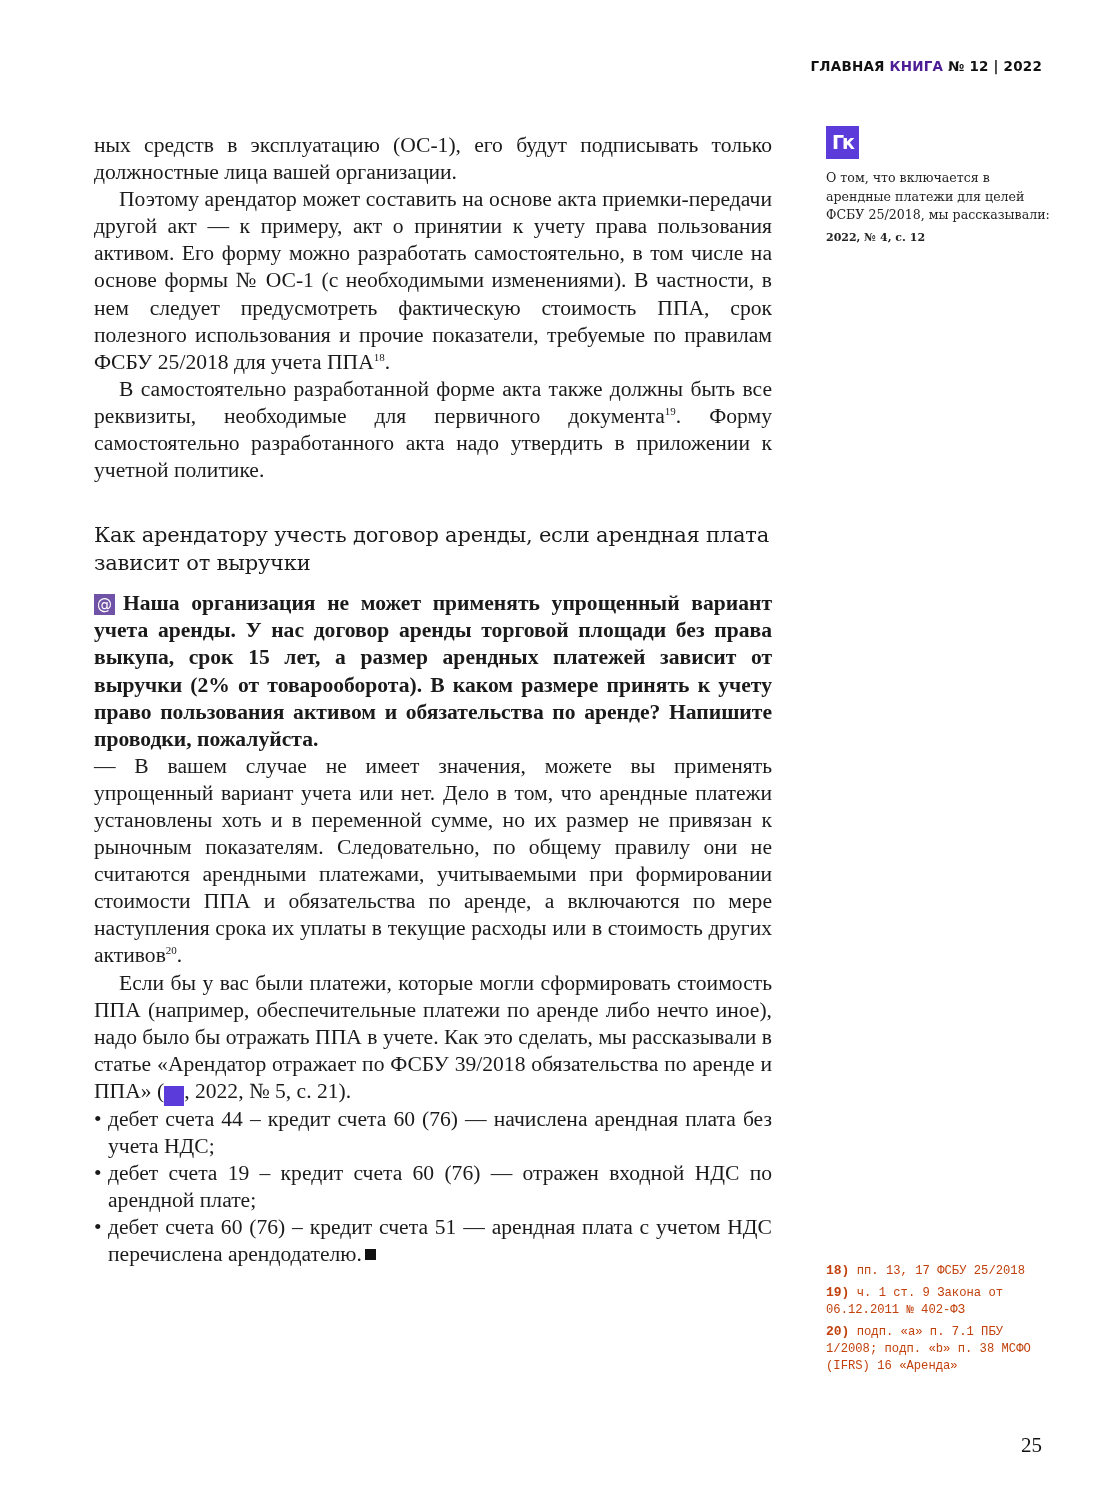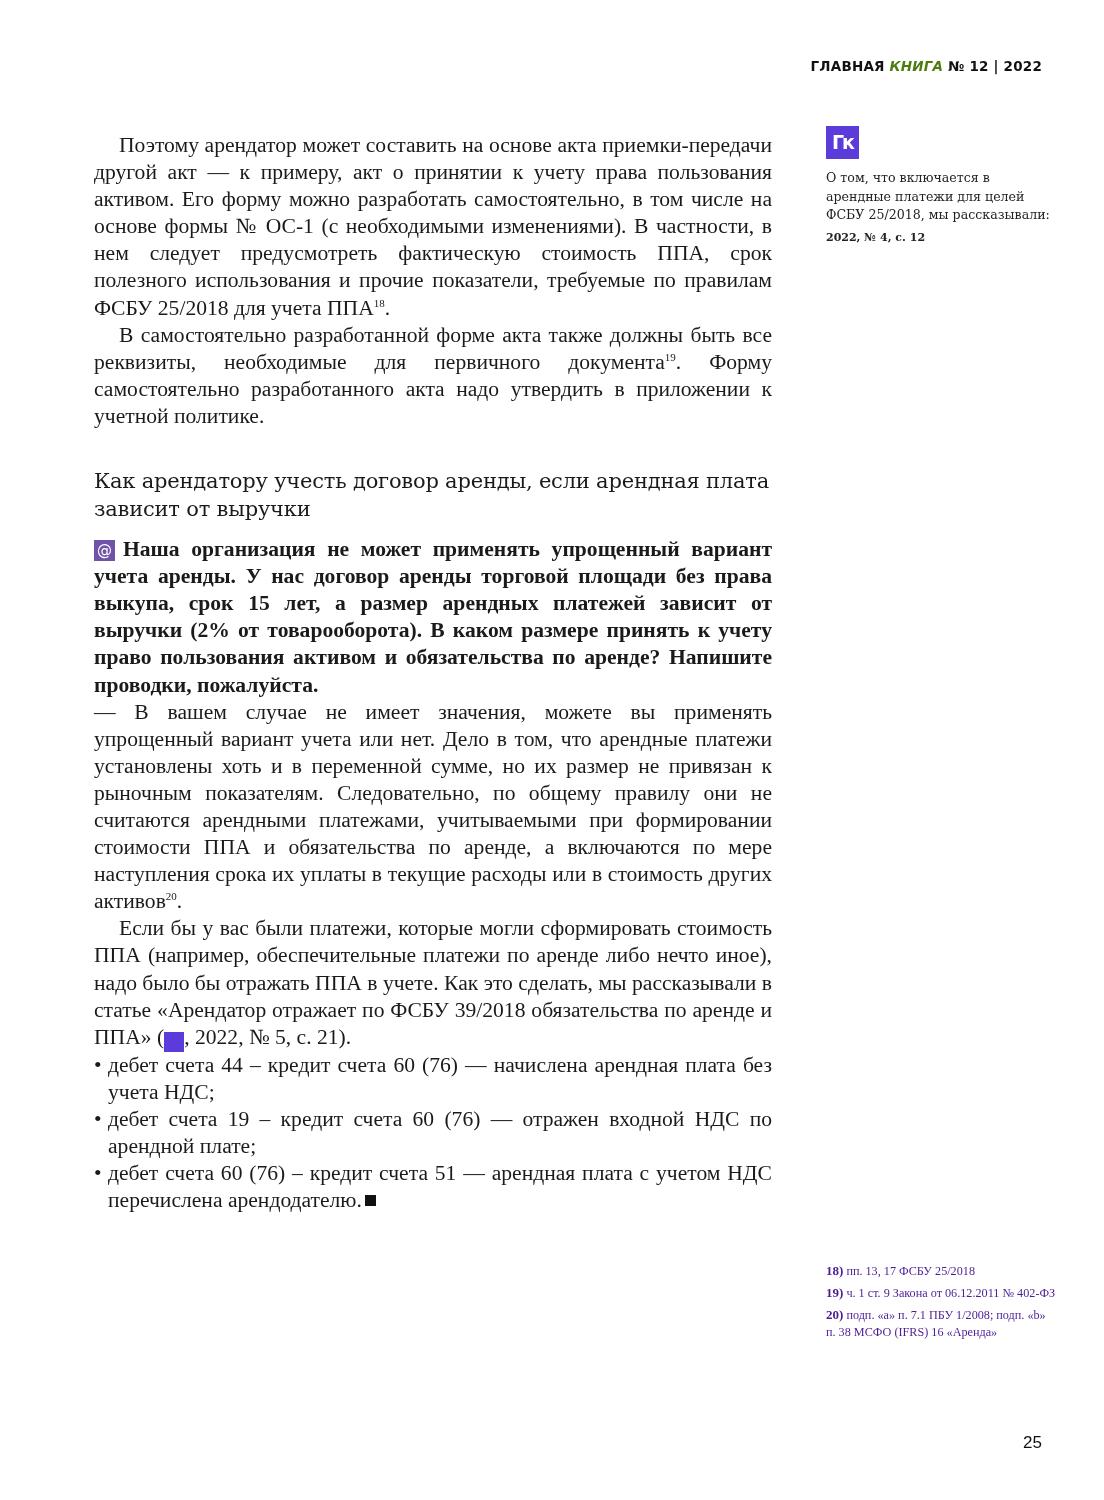--- a/index.html
+++ b/index.html
@@ -6,21 +6,21 @@
   body {
     width: 1104px; height: 1500px; position: relative; overflow: hidden;
     color: #1a1a1a;
     font-family: "DejaVu Serif", serif;
   }
   .header {
     position: absolute; top: 58px; right: 62px;
     font-family: "DejaVu Sans", sans-serif; font-weight: bold; font-size: 13.5px;
     letter-spacing: 0.2px; color: #111;
   }
-  .header .brand-accent { color: #4d7c0f; font-style: italic; }
+  .header .brand-accent { color: #4c1d95; }
   .main {
     position: absolute; left: 94px; top: 132px; width: 678px;
     font-family: "Liberation Serif", serif; font-size: 21.6px; line-height: 27.1px;
     text-align: justify;
   }
   .main p { margin: 0; }
   .main p.indent { text-indent: 25px; }
   .main sup { font-size: 11px; line-height: 0; vertical-align: 8px; }
   .heading {
     font-family: "DejaVu Serif", serif; font-weight: normal; font-size: 21px;
@@ -47,39 +47,40 @@
     font-family: "DejaVu Serif", serif; font-size: 12.6px; line-height: 18.5px; color: #222;
   }
   .gk-logo {
     width: 33px; height: 33px; background: #5b3cdb; color: #fff;
     font-family: "DejaVu Sans", sans-serif; font-weight: bold; font-size: 19px;
     line-height: 33px; text-align: center; letter-spacing: -2px; margin-bottom: 10px;
   }
   .sidebar .ref { font-weight: bold; margin-top: 4px; font-size: 11px; }
   .footnotes {
     position: absolute; left: 826px; top: 1262px; width: 230px;
-    font-family: Liberation Serif, serif; font-size: 12.2px; line-height: 17px; color: #4c1d95;
+    font-family: Liberation Mono, monospace; font-size: 12.2px; line-height: 17px; color: #c2410c;
   }
   .footnotes .fn { margin-bottom: 4px; }
   .footnotes .fn b { font-size: 13px; }
   .page-number {
     position: absolute; right: 62px; top: 1433px;
-    font-family: Liberation Sans, sans-serif; font-size: 17px; color: #111;
+    font-family: Liberation Serif, serif; font-size: 21px; color: #111;
   }
 </style>
 </head>
 <body>
 
 <div class="header">
   <span>ГЛАВНАЯ</span>
   <span class="brand-accent">КНИГА</span>
   <span>№ 12 | 2022</span>
 </div>
 
 <div class="main">
+  <p>ных средств в эксплуатацию (ОС-1), его будут подписывать только должностные лица вашей организации.</p>
   <p class="indent"><span>Поэтому арендатор может составить на основе акта приемки-передачи другой акт — к примеру, акт о принятии к учету права пользования активом. Его форму можно разработать самостоятельно, в том числе на основе формы № ОС-1 (с необходимыми изменениями). В частности, в нем следует предусмотреть фактическую стоимость ППА, срок полезного использования и прочие показатели, требуемые по правилам ФСБУ 25/2018 для учета ППА</span><sup>18</sup><span>.</span></p>
   <p class="indent"><span>В самостоятельно разработанной форме акта также должны быть все реквизиты, необходимые для первичного документа</span><sup>19</sup><span>. Форму самостоятельно разработанного акта надо утвердить в приложении к учетной политике.</span></p>
 
   <div class="heading">Как арендатору учесть договор аренды, если арендная плата зависит от выручки</div>
 
   <p class="question"><span class="at-icon">@</span><span>Наша организация не может применять упрощенный вариант учета аренды. У нас договор аренды торговой площади без права выкупа, срок 15 лет, а размер арендных платежей зависит от выручки (2% от товарооборота). В каком размере принять к учету право пользования активом и обязательства по аренде? Напишите проводки, пожалуйста.</span></p>
   <p><span>— В вашем случае не имеет значения, можете вы применять упрощенный вариант учета или нет. Дело в том, что арендные платежи установлены хоть и в переменной сумме, но их размер не привязан к рыночным показателям. Следовательно, по общему правилу они не считаются арендными платежами, учитываемыми при формировании стоимости ППА и обязательства по аренде, а включаются по мере наступления срока их уплаты в текущие расходы или в стоимость других активов</span><sup>20</sup><span>.</span></p>
   <p class="indent"><span>Если бы у вас были платежи, которые могли сформировать стоимость ППА (например, обеспечительные платежи по аренде либо нечто иное), надо было бы отражать ППА в учете. Как это сделать, мы рассказывали в статье «Арендатор отражает по ФСБУ 39/2018 обязательства по аренде и ППА» (</span><span class="gk-inline">Гк</span><span>, 2022, № 5, с. 21).</span></p>
 
   <ul class="entries">

